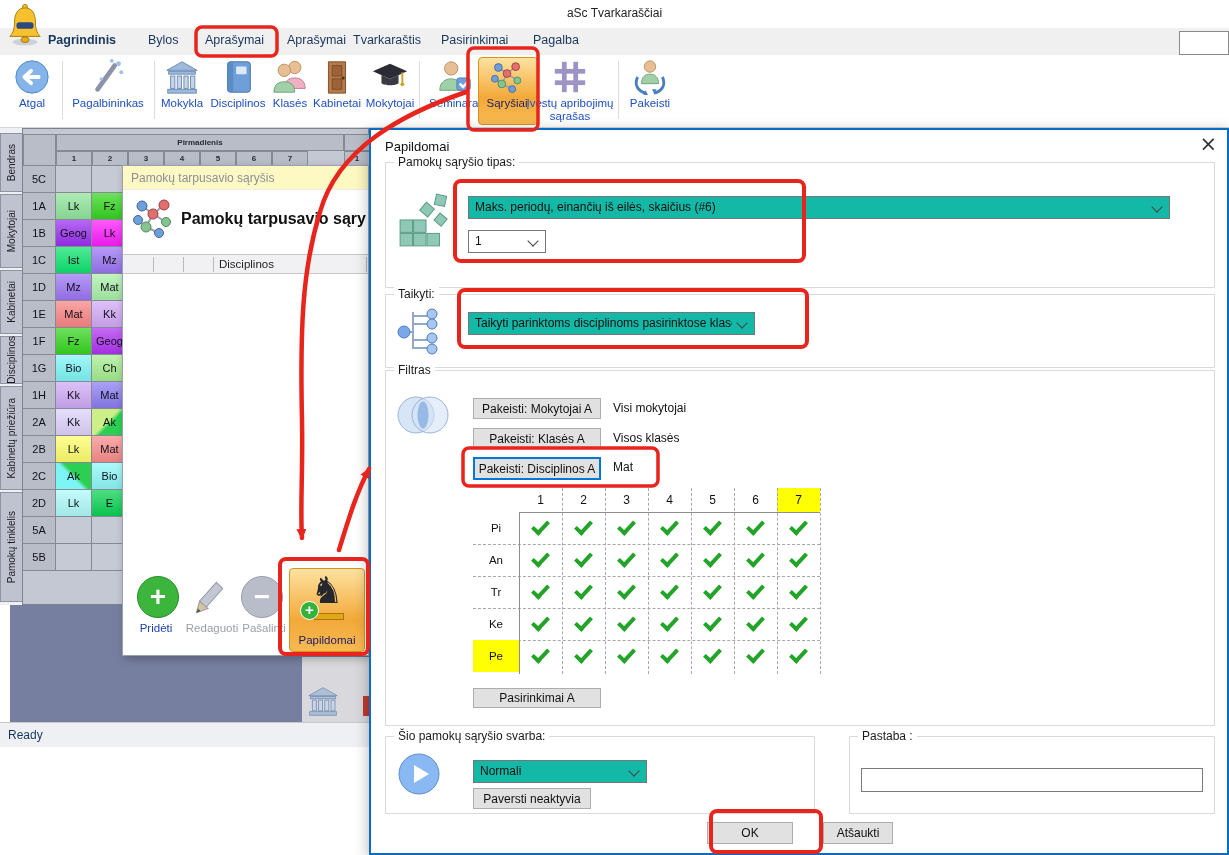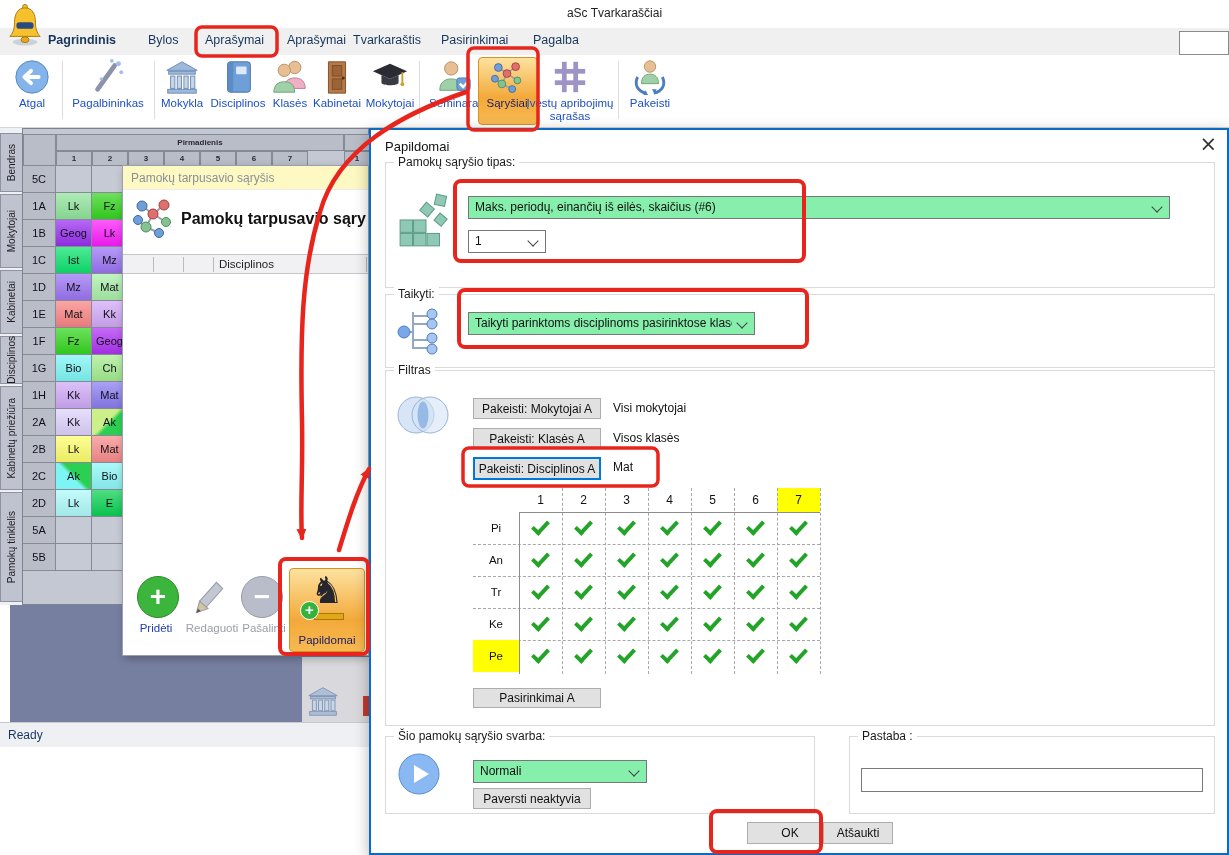--- a/index.html
+++ b/index.html
@@ -63,21 +63,21 @@
   #papbtn .kplus{position:absolute;left:10px;top:32px;width:17px;height:17px;border-radius:50%;background:#35b23c;
     border:1.5px solid #fff;color:#fff;font-size:15px;line-height:16px;font-weight:bold;}
   #papbtn .plabel{position:absolute;left:0;bottom:5px;width:100%;font-size:11.5px;color:#1b1b66;}
   
   #advdlg{left:369px;top:128px;width:860px;height:727px;background:#fff;border:2px solid #0b6bc2;
     box-sizing:border-box;box-shadow:0 4px 14px rgba(0,0,0,.3);}
   #advdlg-title{left:14px;top:9px;font-size:13px;color:#111;}
   #advdlg-close{right:10px;top:2px;font-size:21px;color:#333;cursor:default;font-family:"DejaVu Sans",sans-serif;}
   .group{position:absolute;border:1px solid #dadada;}
   .group-label{position:absolute;top:-8px;left:8px;background:#fff;padding:0 4px;font-size:12px;color:#1a1a1a;}
-  .dd{position:absolute;border:1px solid #767676;background:#86efac;font-size:12px;box-sizing:border-box;}
+  .dd{position:absolute;border:1px solid #767676;background:#14b8a6;font-size:12px;box-sizing:border-box;}
   .dd .dd-value{position:absolute;left:6px;top:3px;right:22px;white-space:nowrap;overflow:hidden;color:#111;}
   .dd .chev{position:absolute;right:8px;top:6px;width:7px;height:7px;border-right:1.6px solid #444;
     border-bottom:1.6px solid #444;transform:rotate(45deg);}
   .dd.white{background:#fff;}
   .winbtn{position:absolute;background:#e1e1e1;border:1px solid #adadad;font-size:12px;color:#111;
     display:flex;align-items:center;justify-content:center;box-sizing:border-box;}
   .winbtn.focused{border:2px solid #0078d7;}
   .flt-value{position:absolute;left:242px;font-size:12px;color:#111;}
   .note-input{position:absolute;border:1px solid #7a7a7a;background:#fff;}
   
@@ -718,21 +718,21 @@
       <span class="dd-value">Normali</span>
       <span class="chev"></span>
     </div>
     <div class="winbtn" style="left:102px;top:658px;width:118px;height:21px;">Paversti neaktyvia</div>
 
     <div class="group" style="left:478px;top:606px;width:364px;height:76px;">
       <span class="group-label">Pastaba :</span>
     </div>
     <input class="note-input" style="left: 490px; top: 638px; width: 336px; height: 20px;" value="">
 
-    <div class="winbtn" style="left:376px;top:692px;width:86px;height:22px;">OK</div>
+    <div class="winbtn" style="left:336px;top:692px;width:86px;height:22px;">OK</div>
     <div class="winbtn" style="left:452px;top:692px;width:70px;height:22px;">Atšaukti</div>
   </div>
 
   <svg class="abs" id="annotations" width="1229" height="855" viewBox="0 0 1229 855">
     <defs>
       <marker id="ah" markerWidth="16" markerHeight="14" refX="9" refY="5" orient="auto" markerUnits="userSpaceOnUse">
         <path d="M0,0 L11,5 L0,10 Z" fill="#e8251d"></path>
       </marker>
     </defs>
     <g fill="none" stroke="#e8251d" stroke-linecap="round">

